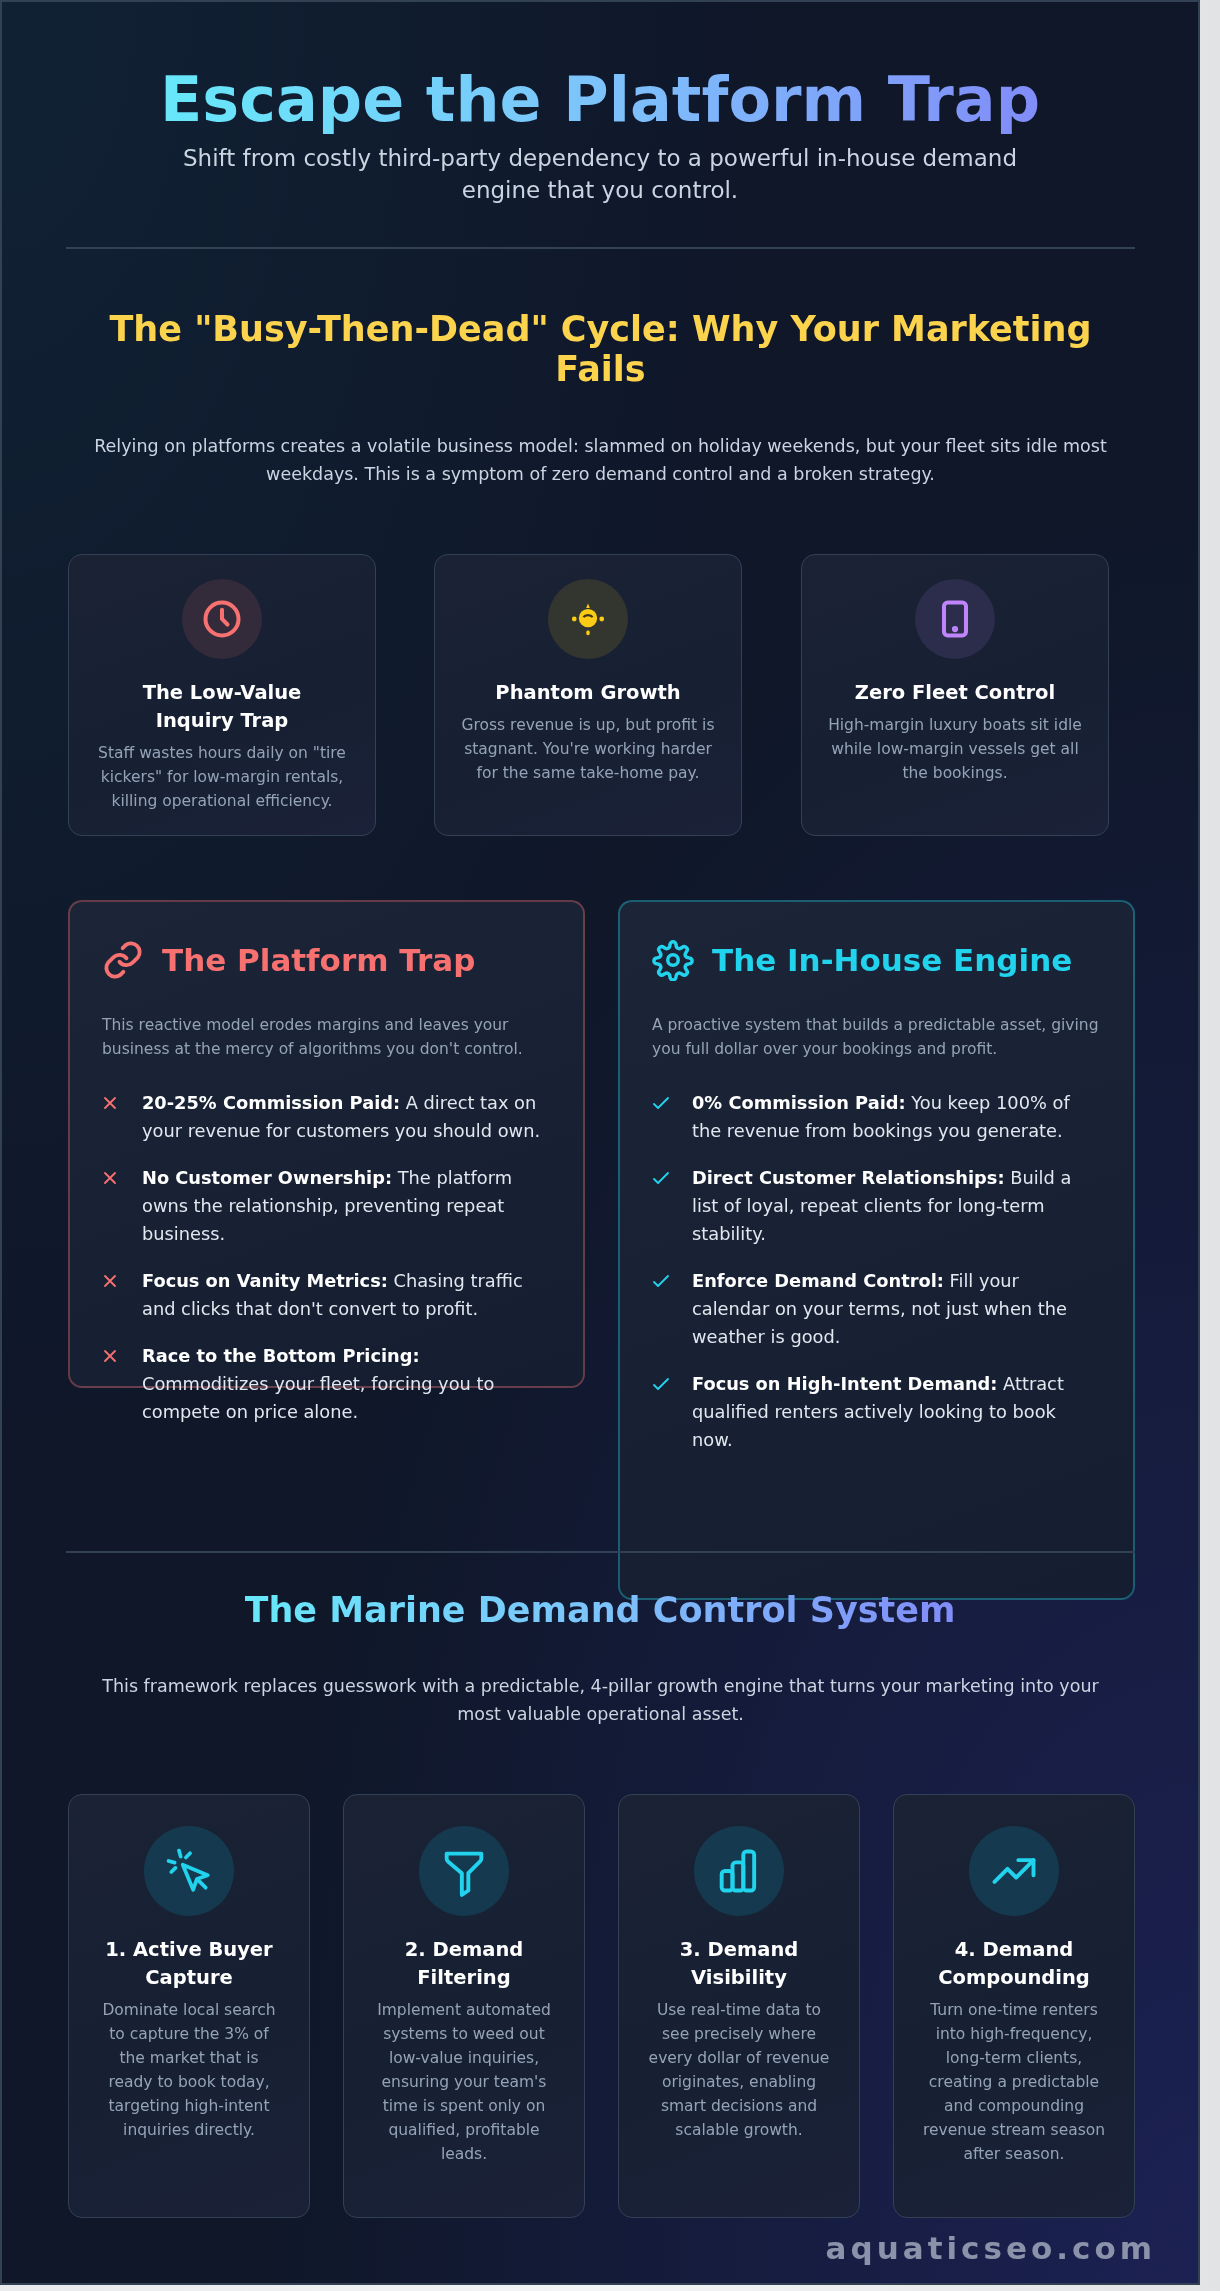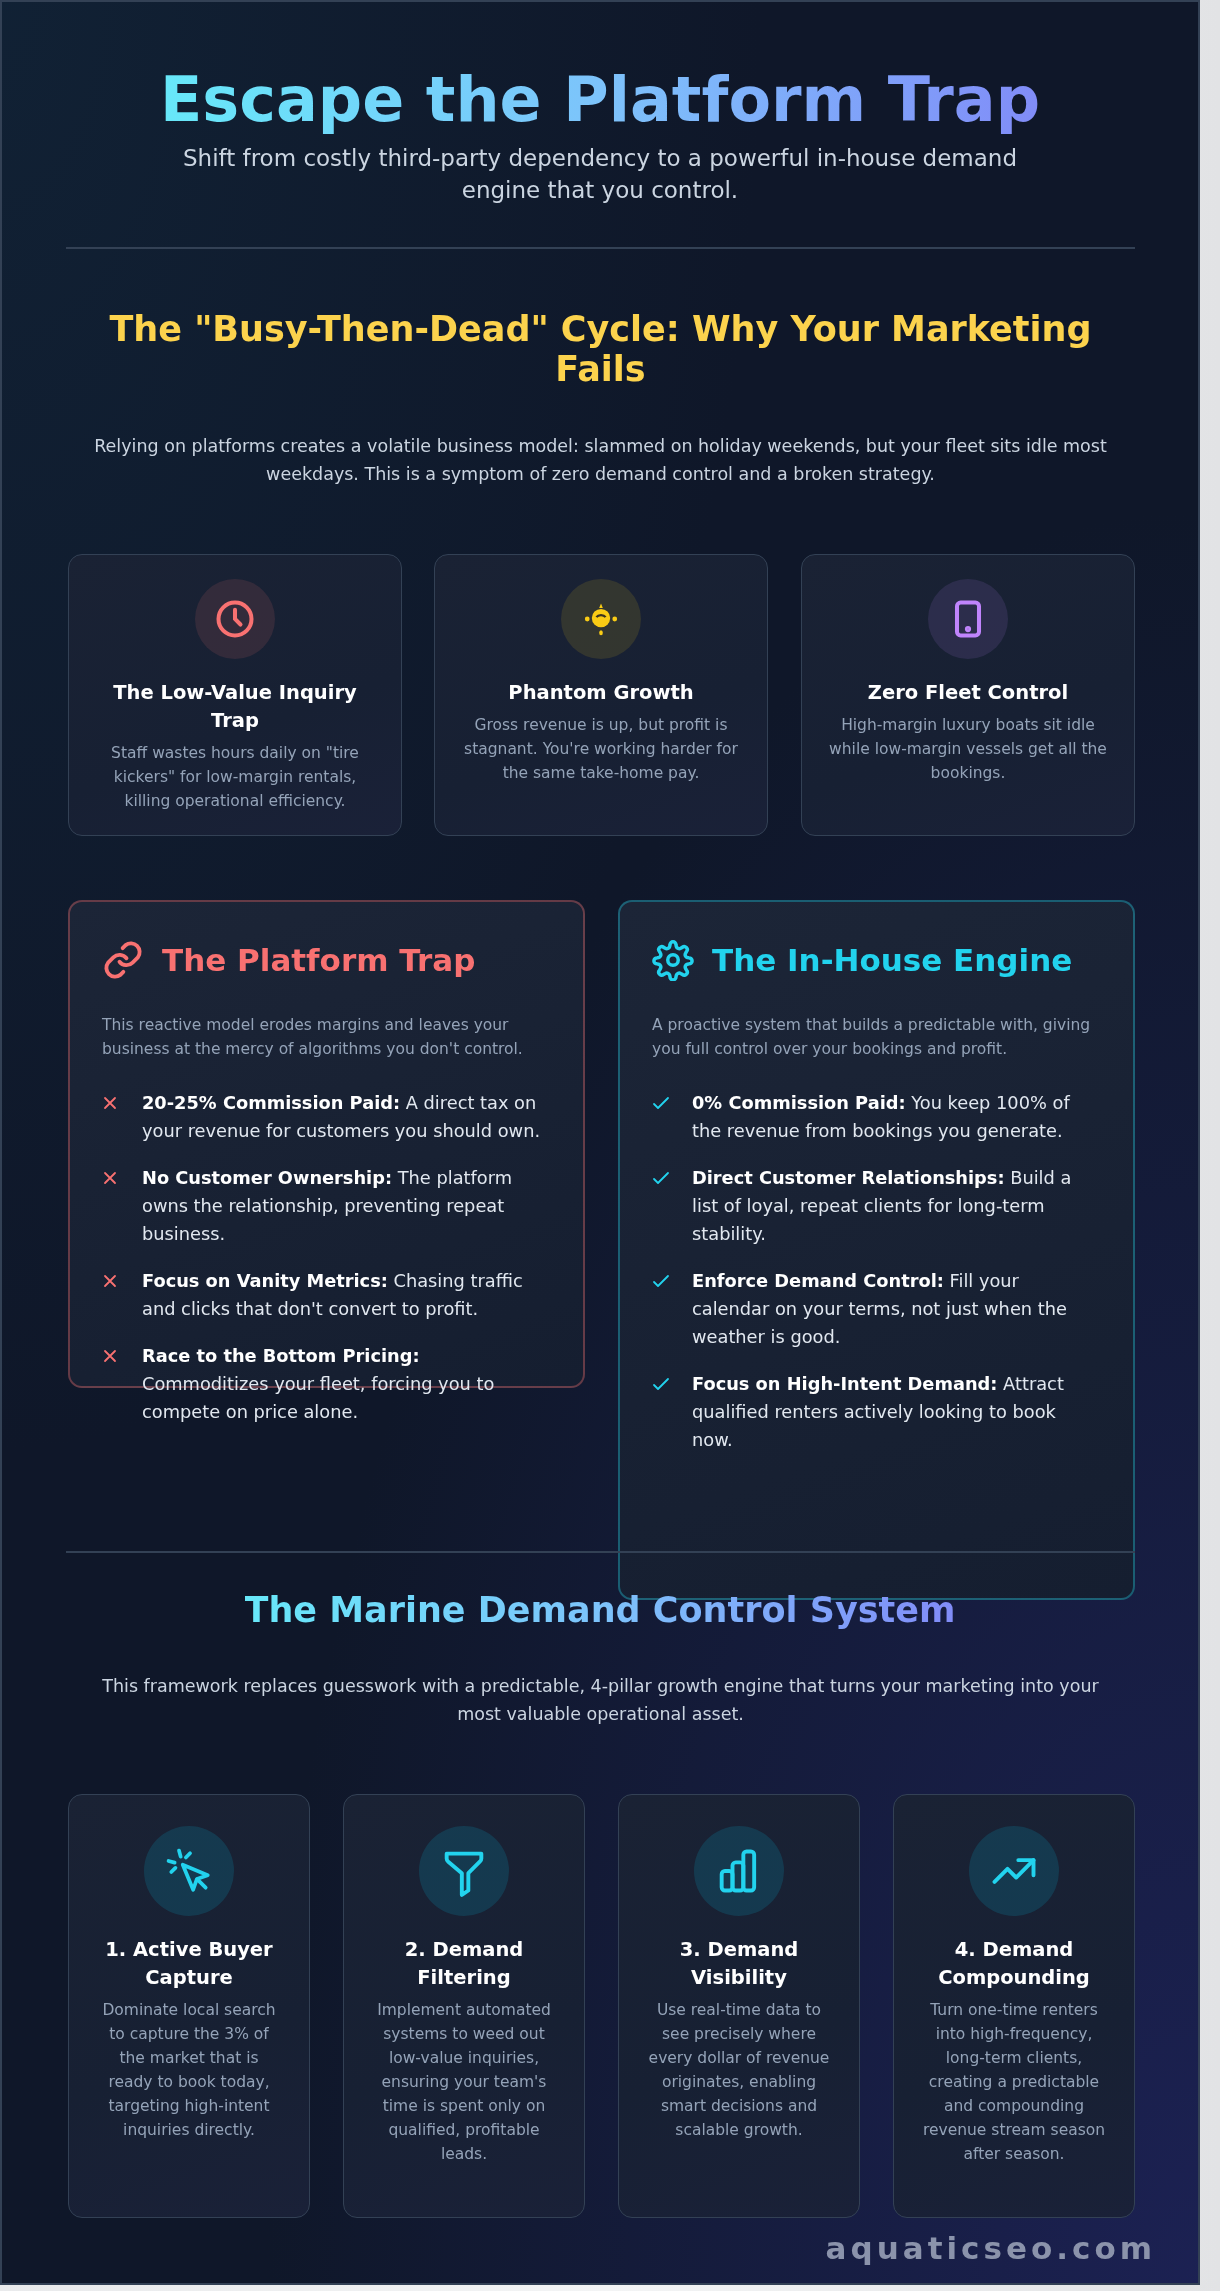--- a/index.html
+++ b/index.html
@@ -52,21 +52,21 @@
     text-align: center;
   }
   .icon-circle {
     width: 80px; height: 80px; border-radius: 50%;
     display: flex; align-items: center; justify-content: center;
     margin: 0 auto;
   }
   .card-title { font-weight: bold; color: #ffffff; margin: 0; }
   .card-text { color: #94a3b8; margin: 0; }
 
-  .prob-card { top: 552px; height: 282px; width: 334px; }
+  .prob-card { top: 552px; height: 282px; width: 308px; }
   .prob-card .icon-circle { margin-top: 24px; }
   .prob-card .card-title { font-size: 19.5px; line-height: 28px; margin-top: 20px; padding: 0 36px; }
   .prob-card .card-text { font-size: 15.5px; line-height: 24px; margin-top: 6px; padding: 0 24px; }
 
   .compare {
     position: absolute; top: 898px; width: 517px; box-sizing: border-box;
     border-radius: 14px; padding: 0 32px;
     background: linear-gradient(160deg, #1c2537 0%, #151e30 100%);
   }
   .compare.trap { left: 66px; height: 488px; border: 2px solid rgba(248,113,113,0.35); }
@@ -201,21 +201,21 @@
   </div>
 
   <div class="compare engine">
     <div class="compare-head">
       <svg width="42" height="42" viewBox="0 0 24 24" fill="none" stroke="#22d3ee" stroke-width="2" stroke-linecap="round" stroke-linejoin="round">
         <circle cx="12" cy="12" r="3"></circle>
         <path d="M10.3 3.3a1.7 1.7 0 0 1 3.4 0l.2 1a1.7 1.7 0 0 0 2.5 1l.9-.5a1.7 1.7 0 0 1 2.4 2.4l-.5.9a1.7 1.7 0 0 0 1 2.5l1 .2a1.7 1.7 0 0 1 0 3.4l-1 .2a1.7 1.7 0 0 0-1 2.5l.5.9a1.7 1.7 0 0 1-2.4 2.4l-.9-.5a1.7 1.7 0 0 0-2.5 1l-.2 1a1.7 1.7 0 0 1-3.4 0l-.2-1a1.7 1.7 0 0 0-2.5-1l-.9.5a1.7 1.7 0 0 1-2.4-2.4l.5-.9a1.7 1.7 0 0 0-1-2.5l-1-.2a1.7 1.7 0 0 1 0-3.4l1-.2a1.7 1.7 0 0 0 1-2.5l-.5-.9a1.7 1.7 0 0 1 2.4-2.4l.9.5a1.7 1.7 0 0 0 2.5-1z"></path>
       </svg>
       <h3 class="compare-title">The In-House Engine</h3>
     </div>
-    <p class="compare-desc">A proactive system that builds a predictable with, giving you full control over your bookings and profit.</p>
+    <p class="compare-desc">A proactive system that builds a predictable asset, giving you full dollar over your bookings and profit.</p>
     <ul class="compare-list">
       <li>
         <span class="mark">
             <svg width="18" height="16" viewBox="0 0 18 16" fill="none" stroke="#22d3ee" stroke-width="1.8" stroke-linecap="round" stroke-linejoin="round">
               <path d="M2 9l4 4L16 3"></path>
             </svg>
           </span>
         <span class="item-text"><b>0% Commission Paid:</b><span> You keep 100% of the revenue from bookings you generate.</span></span>
       </li>
       <li>

